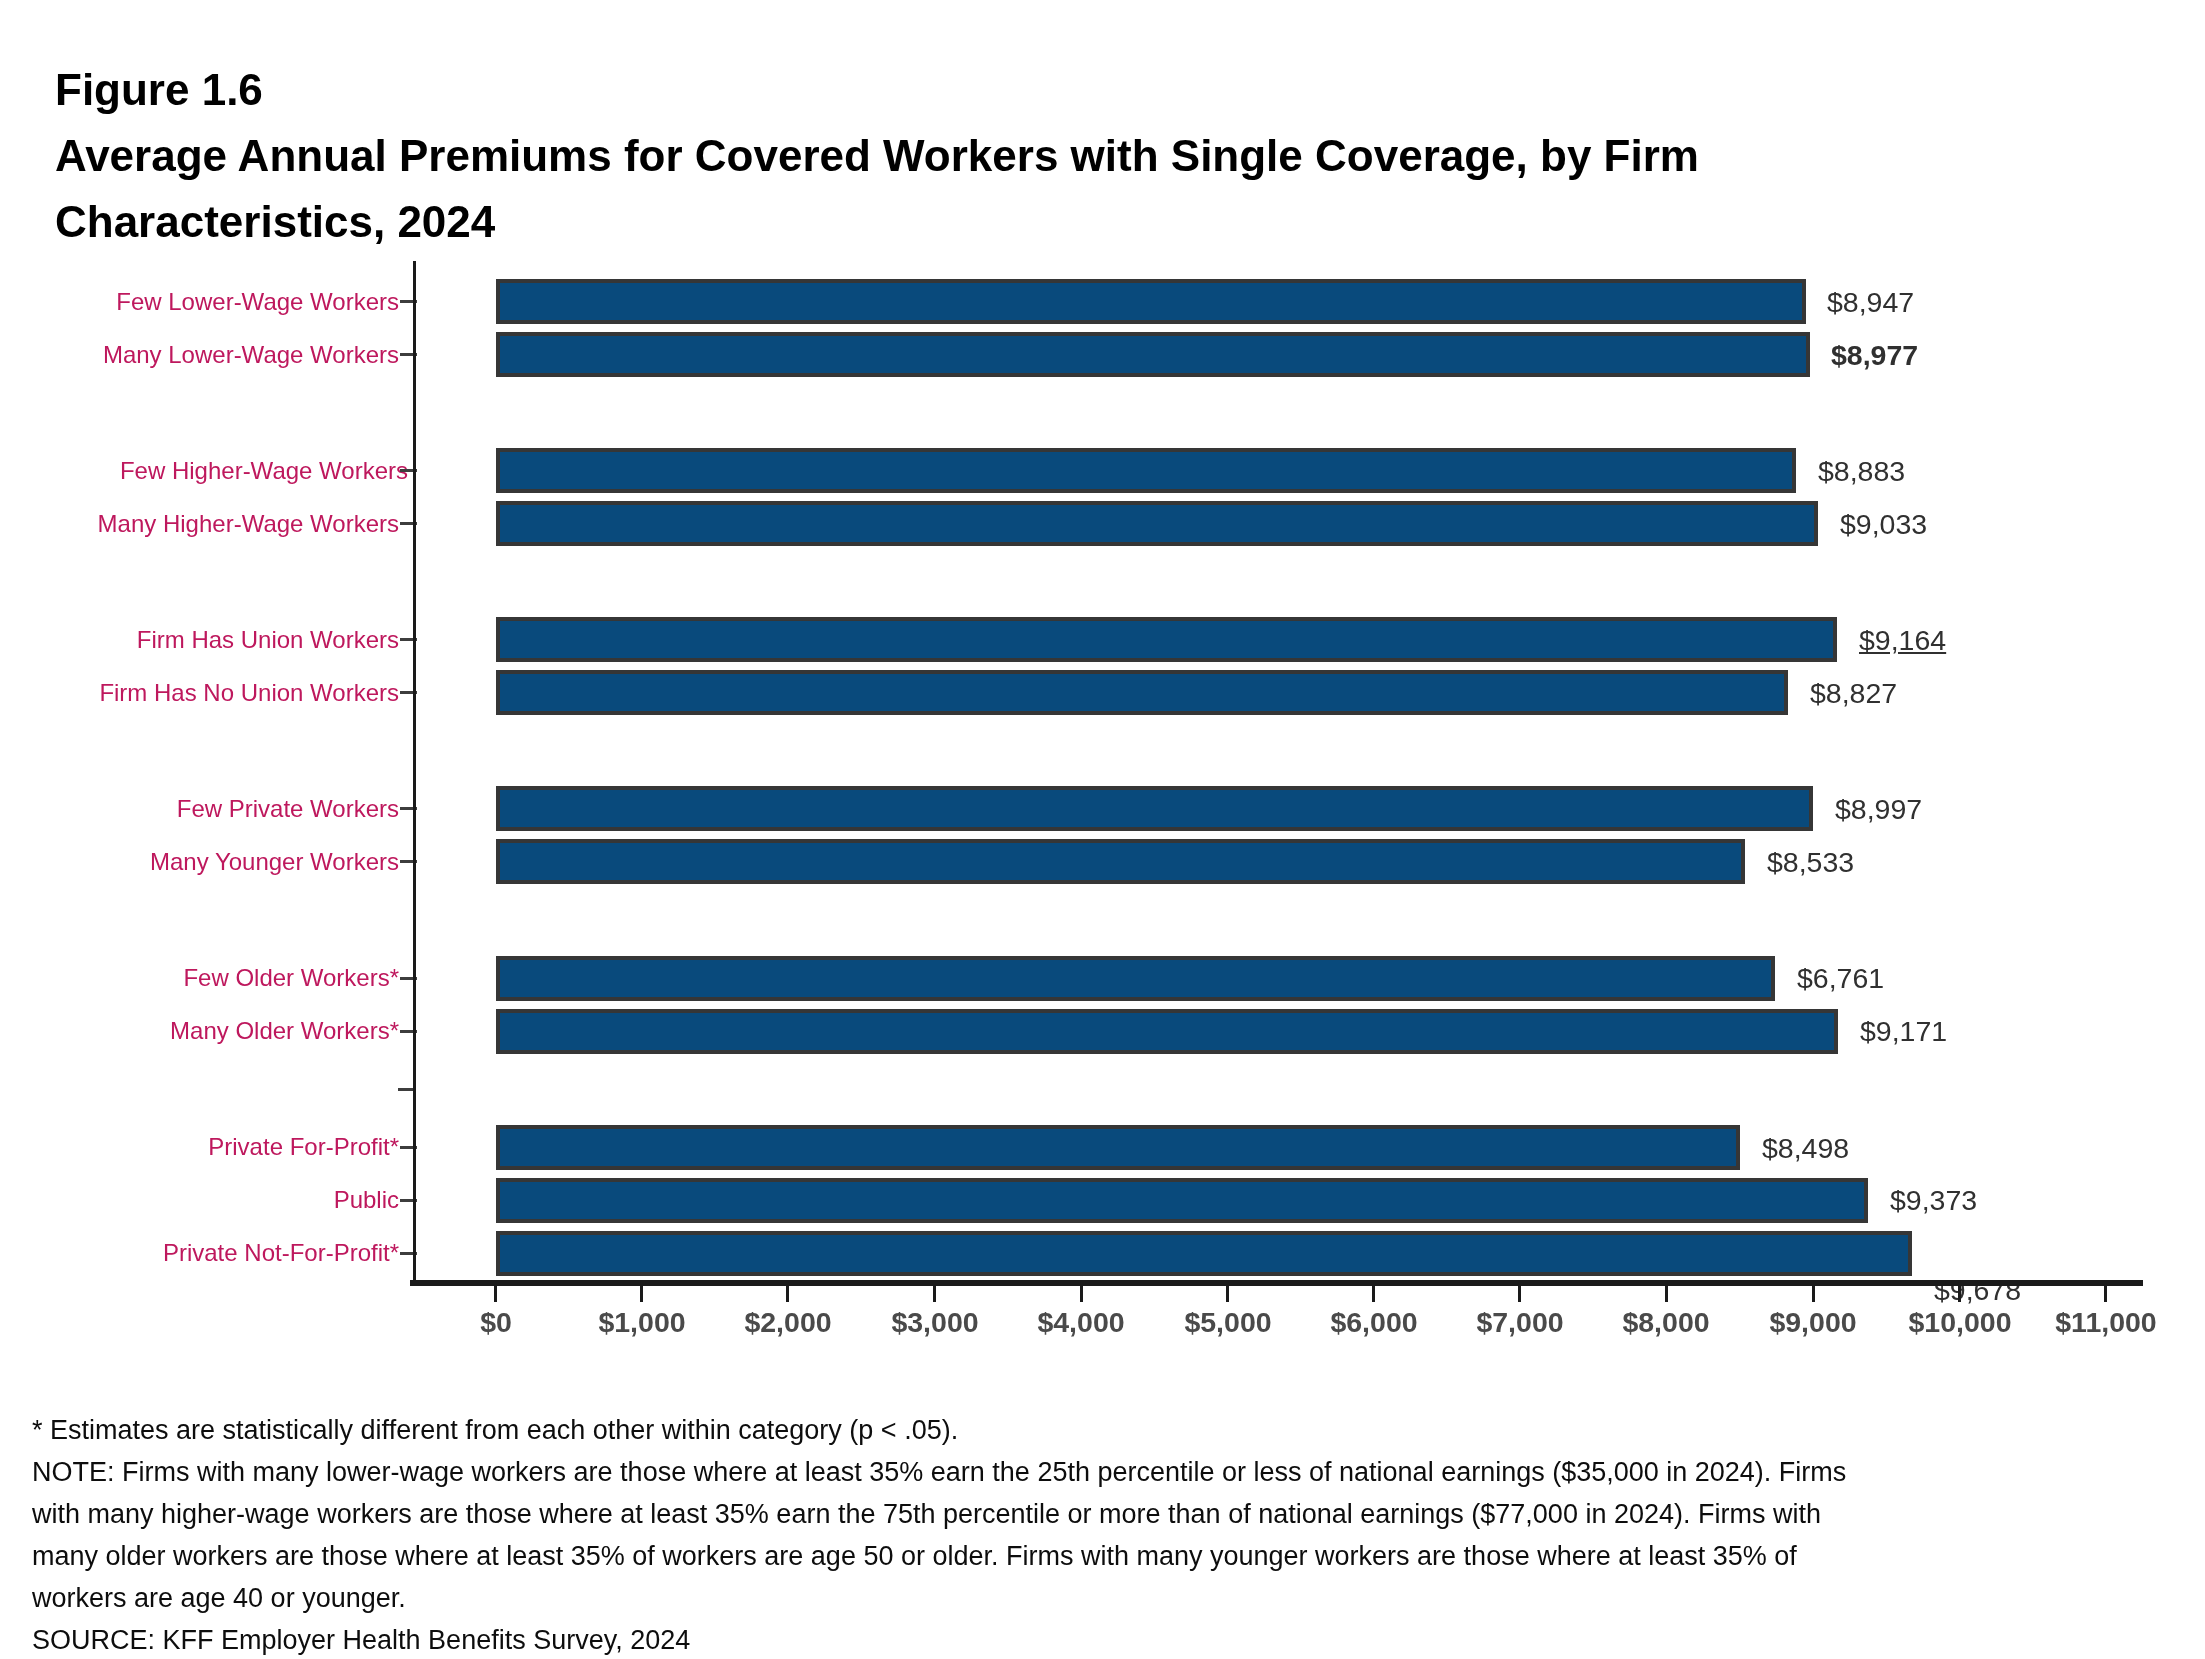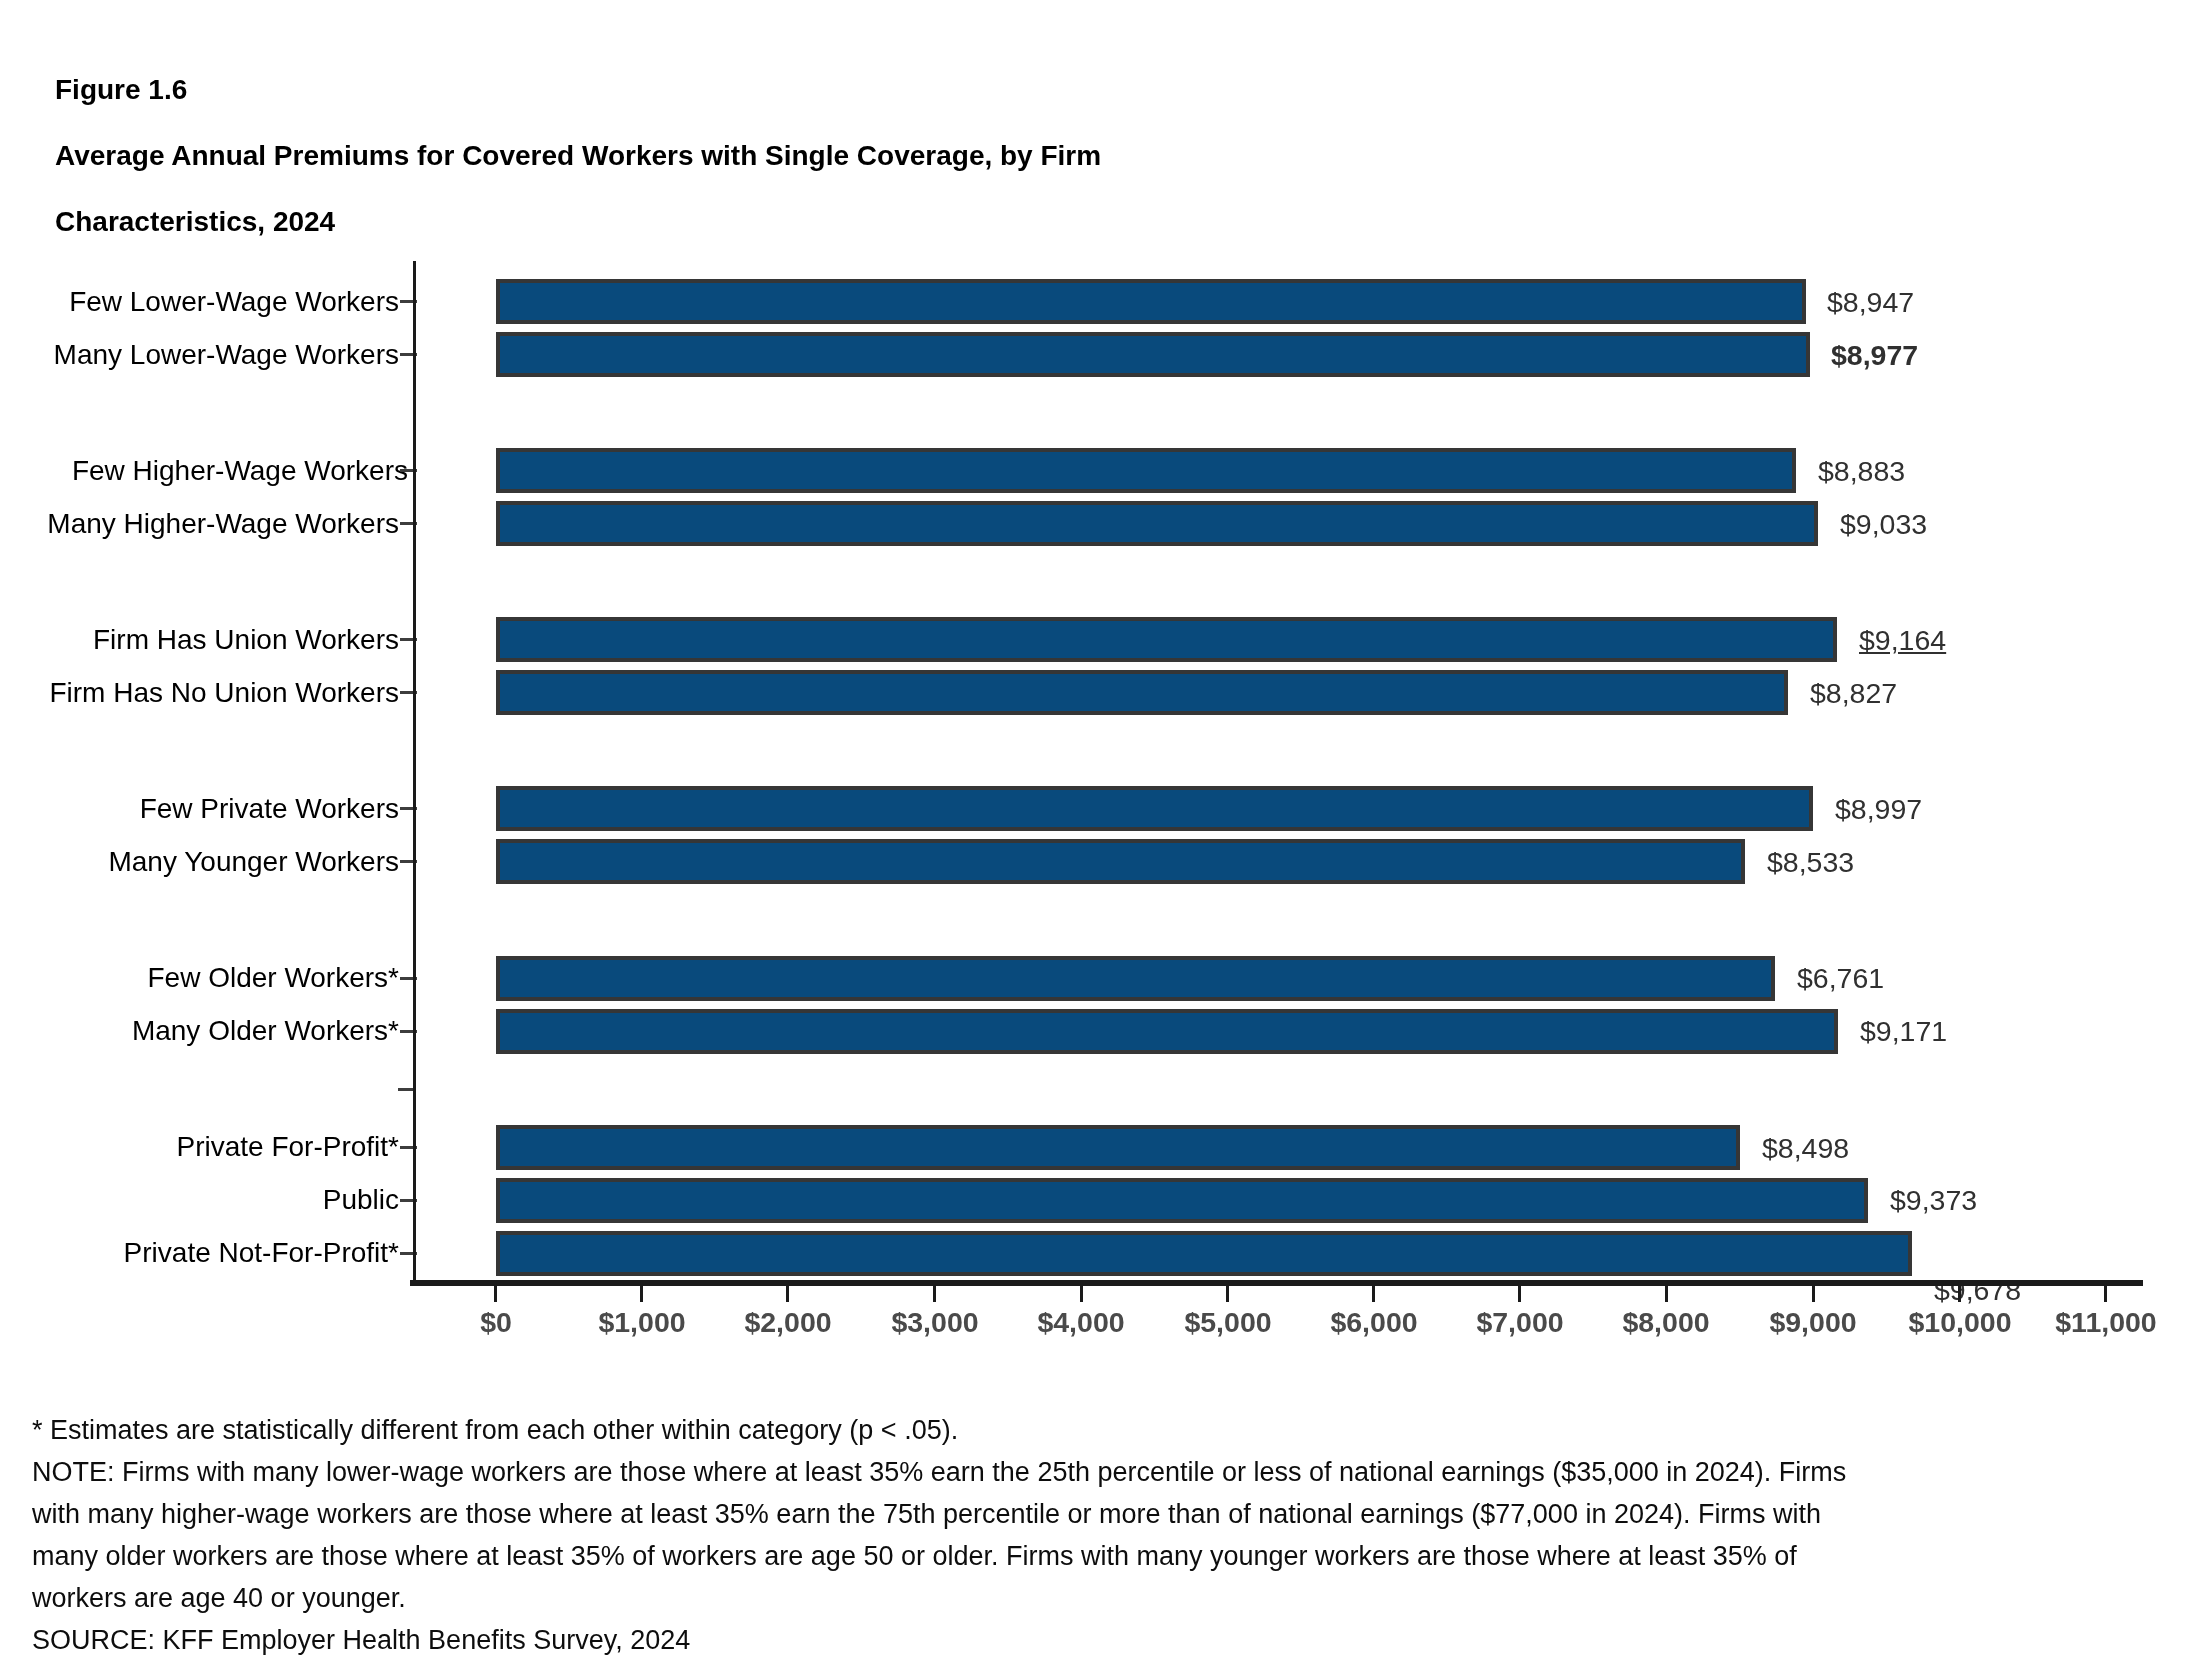--- a/index.html
+++ b/index.html
@@ -12,43 +12,43 @@
     height: 1660px;
     position: relative;
     overflow: hidden;
     font-family: "Liberation Sans", "DejaVu Sans", sans-serif;
   }
   #title-block {
     position: absolute;
     left: 55px;
     top: 57px;
     color: #000000;
-    font-size: 28px;
+    font-size: 44px;
     font-weight: 700;
     line-height: 66px;
     white-space: nowrap;
   }
   #chart {
     position: absolute;
     left: 0;
     top: 0;
     width: 2205px;
     height: 1660px;
   }
   .bar {
     position: absolute;
     box-sizing: border-box;
   }
   .cat-label {
     position: absolute;
     left: 0;
     width: 399px;
     text-align: right;
-    font-size: 28px;
-    color: #000000;
+    font-size: 24px;
+    color: #be185d;
     white-space: nowrap;
   }
   .cat-tick {
     position: absolute;
     background: #3d3d3d;
   }
   .value-label {
     position: absolute;
     font-size: 28.5px;
     color: #303030;

